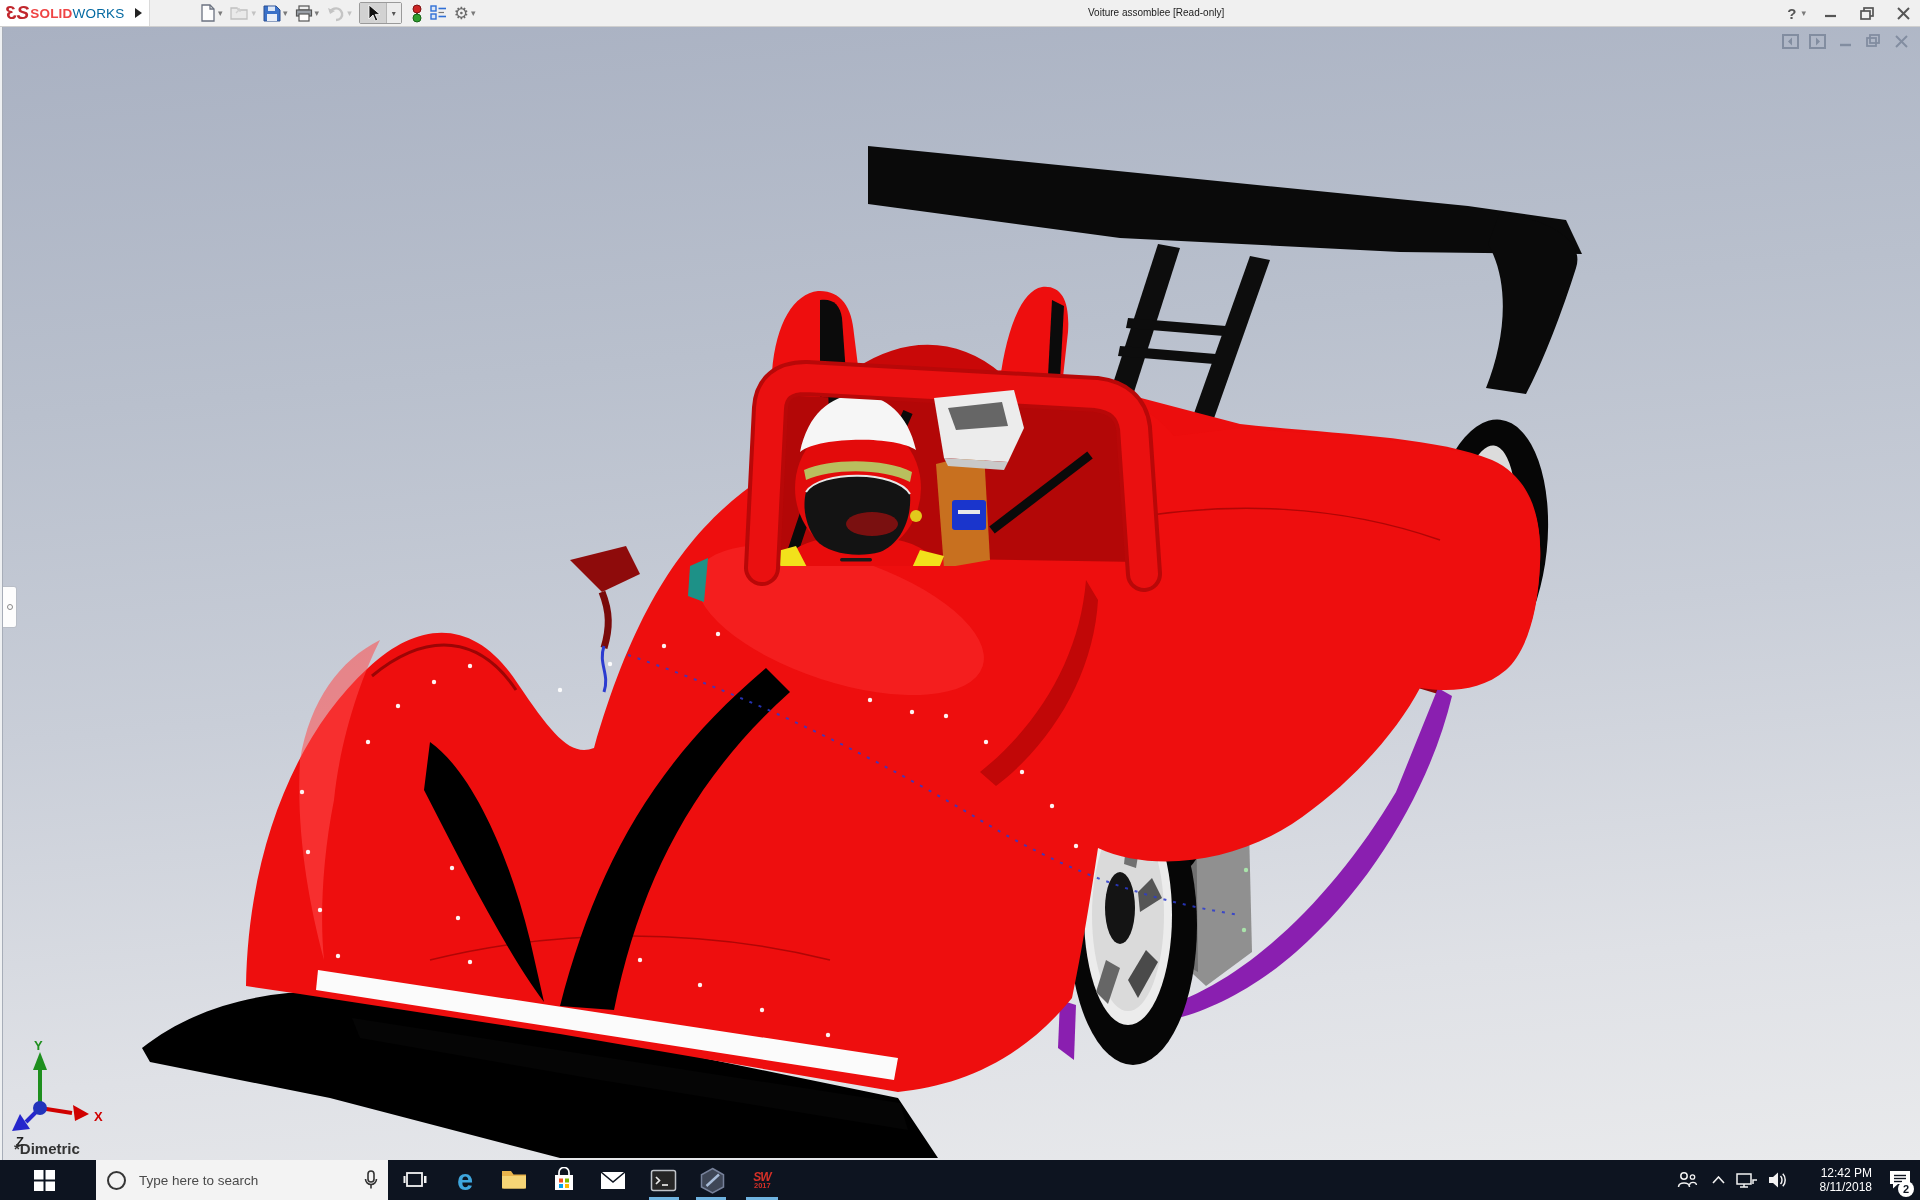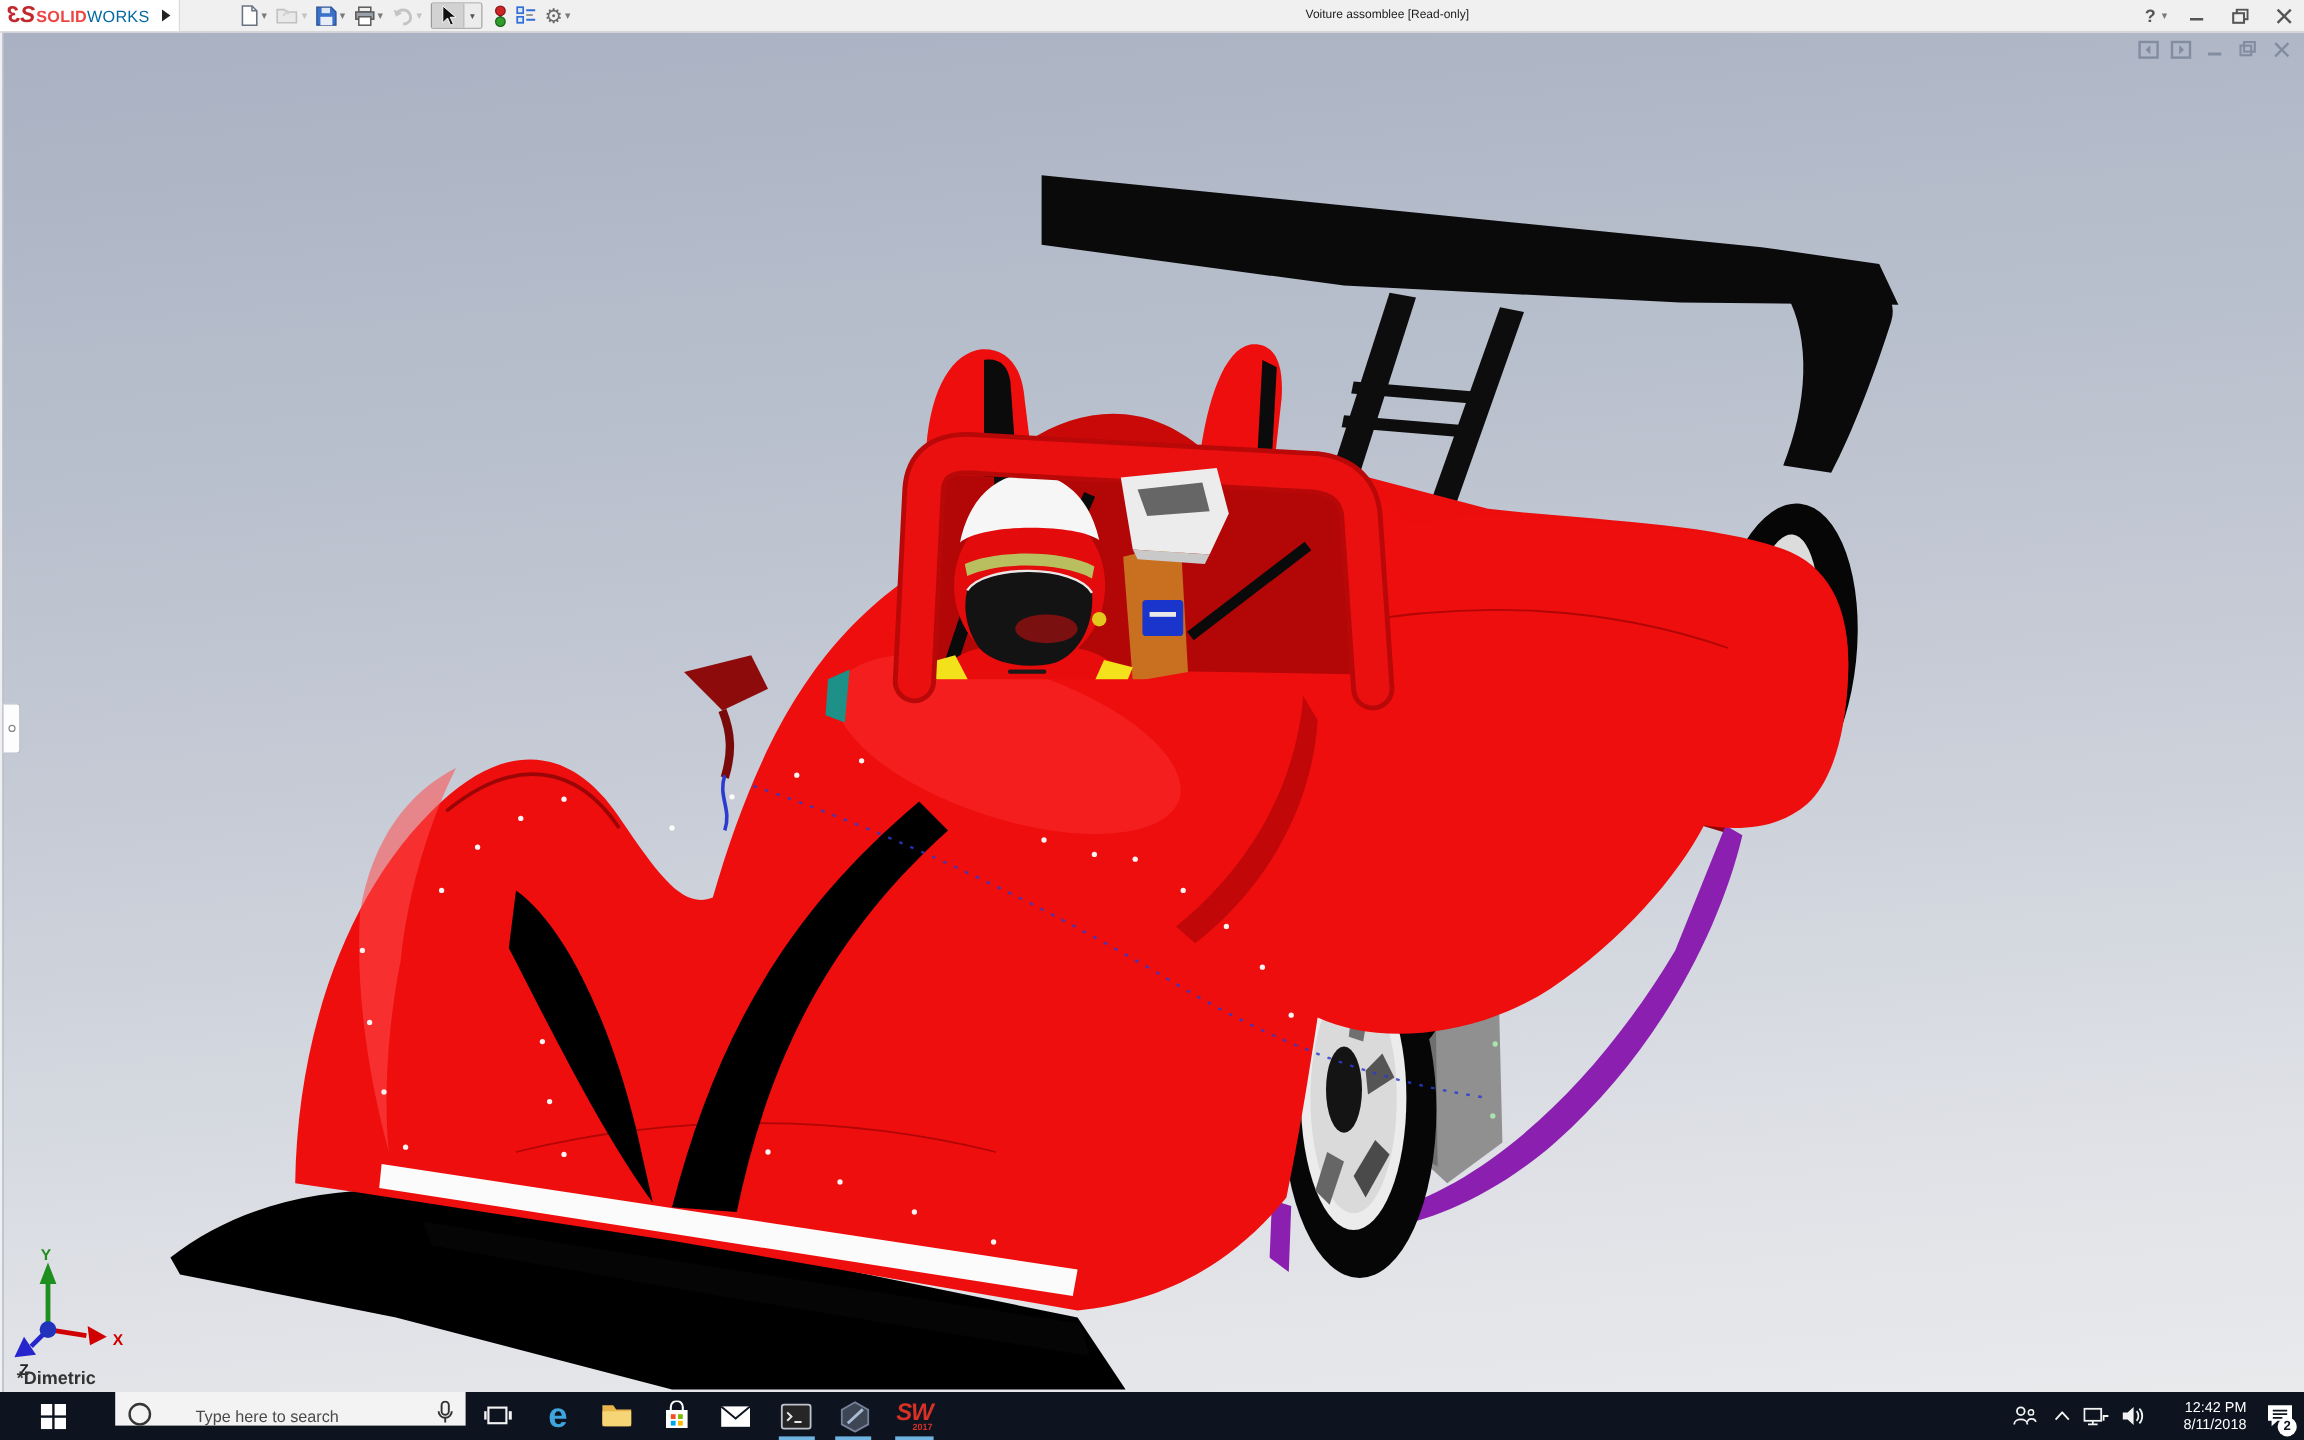--- a/index.html
+++ b/index.html
@@ -38,29 +38,29 @@
   .panel-tab { position:absolute; left:3px; top:586px; width:14px; height:42px; background:#fdfdfd; border:1px solid #b9bec7; border-left:none; border-radius:0 3px 3px 0; z-index:6; display:flex; align-items:center; justify-content:center; cursor:pointer; }
   .panel-tab .dot { width:6px; height:6px; border:1.5px solid #8a8a8a; border-radius:50%; }
   .view-label { position:absolute; left:14px; top:1140px; font-size:15px; font-weight:bold; color:#333; z-index:6; }
   .doc-controls { position:absolute; left:1782px; top:33px; display:flex; align-items:center; gap:10px; z-index:6; }
   .doc-box { width:17px; height:15px; border:2px solid #828da0; display:flex; align-items:center; justify-content:center; cursor:pointer; }
   .doc-btn { width:18px; height:16px; display:flex; align-items:center; justify-content:center; cursor:pointer; }
 
   
   .taskbar { position:absolute; left:0; top:1160px; width:1920px; height:40px; background:#0d1420; z-index:40; }
   .start-btn { position:absolute; left:0; top:0; width:88px; height:40px; display:flex; align-items:center; justify-content:center; cursor:pointer; }
-  .search-box { position:absolute; left:96px; top:0; width:292px; height:28px; background:#f3f3f3; display:flex; align-items:flex-end;gap:24px; }
+  .search-box { position:absolute; left:96px; top:0; width:292px; height:40px; background:#f3f3f3; display:flex; align-items:center; }
   .cortana-ring { width:19px; height:19px; border:2.5px solid #353535; border-radius:50%; margin-left:11px; flex:0 0 auto; }
   .search-input { flex:1; border:none; outline:none; background:transparent; font-size:13.5px; color:#333; margin-left:13px; font-family:"Liberation Sans", sans-serif; }
   .search-input::placeholder { color:#4a4a4a; opacity:1; }
   .mic-wrap { margin-right:10px; flex:0 0 auto; display:flex; }
   .tb-app { position:absolute; top:0; width:44px; height:40px; display:flex; align-items:center; justify-content:center; cursor:pointer; }
   .edge-e { font-size:29px; font-weight:bold; color:#3ea6dd; line-height:1; }
   .sw-chip { text-align:left; line-height:1; }
-  .sw-letters { font-size:20px; font-weight:bold; font-style:italic; color:#d63027; letter-spacing:-1px; display:block; }
+  .sw-letters { font-size:12px; font-weight:bold; font-style:italic; color:#d63027; letter-spacing:-1px; display:block; }
   .sw-year { font-size:7.5px; font-weight:bold; color:#d63027; display:block; text-align:right; margin-top:-1px; }
   .app-underline { position:absolute; top:37px; height:2.5px; background:#6fb3e0; }
   .tray { position:absolute; right:0; top:0; height:40px; display:flex; align-items:center; }
   .tray-item { display:flex; align-items:center; justify-content:center; height:40px; cursor:pointer; }
   .clock-block { width:72px; text-align:right; color:#fff; font-size:12px; line-height:14.5px; margin:0 8px 0 6px; }
   .badge { position:absolute; left:1898px; top:1181px; width:16px; height:16px; background:#ffffff; color:#0d1420; border-radius:50%; font-size:11px; font-weight:bold; display:flex; align-items:center; justify-content:center; z-index:45; }
 </style>
 </head>
 <body>
 

